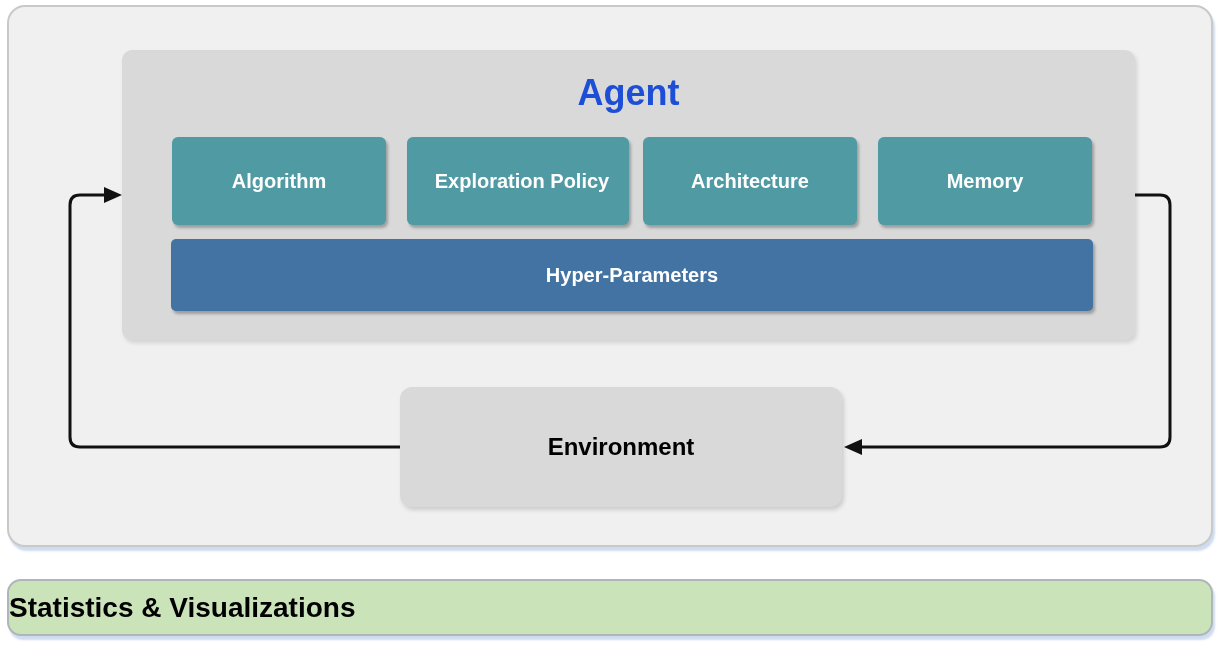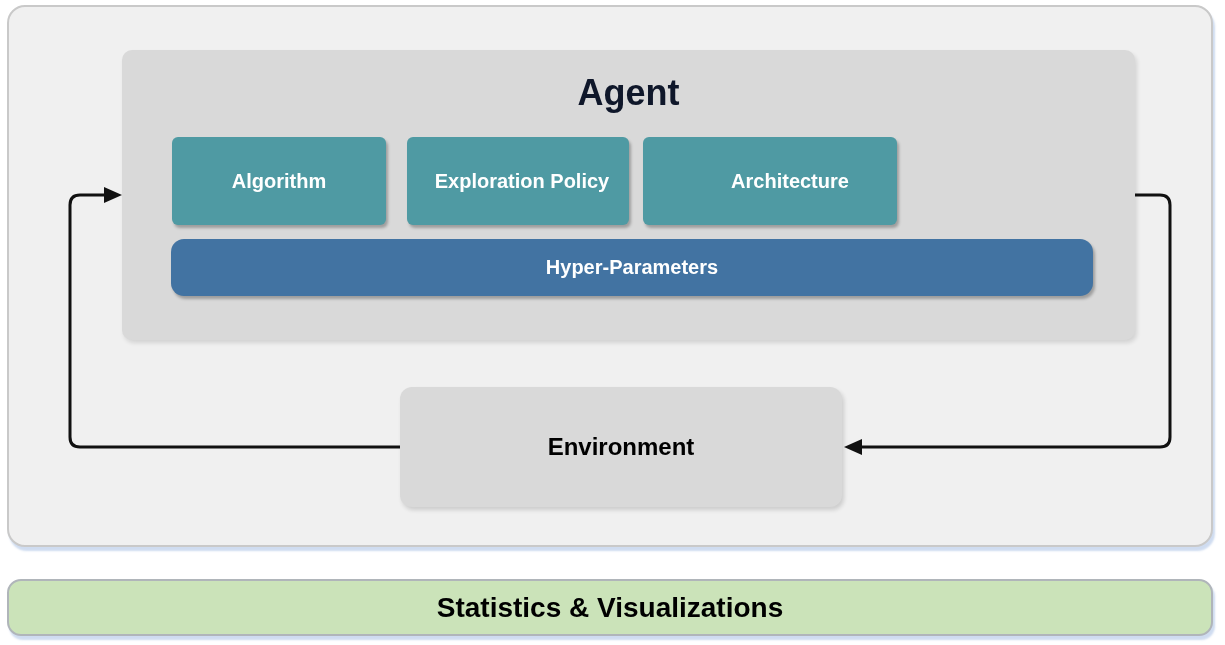--- a/index.html
+++ b/index.html
@@ -39,51 +39,51 @@
     box-shadow: 2px 3px 4px rgba(0, 0, 0, 0.12);
   }
   .agent-title {
     position: absolute;
     left: 0;
     top: 22px;
     width: 100%;
     text-align: center;
     font-size: 36px;
     font-weight: bold;
-    color: #0f172a;
+    color: #1d4ed8;
     letter-spacing: 0px;
   }
   .module-row-box {
     position: absolute;
     top: 87px;
     height: 88px;
     width: 214px;
     background: var(--module-teal, #4f9aa3);
     border-radius: 6px;
     box-shadow: 2px 3px 3px rgba(0, 0, 0, 0.28);
     display: flex;
     align-items: center;
     justify-content: center;
     color: #ffffff;
     font-size: 20px;
     font-weight: bold;
     text-align: center;
   }
   .module-0 { left: 50px; }
   .module-1 { left: 285px; padding-left: 8px; }
-  .module-2 { left: 521px; padding-left: 40px; }
+  .module-2 { left: 521px; }
   .module-3 { left: 756px; }
   .hyper-bar {
     position: absolute;
     left: 49px;
     top: 189px;
     width: 922px;
-    height: 57px;
+    height: 72px;
     background: var(--hyper-blue, #4273a2);
-    border-radius: 13px;
+    border-radius: 5px;
     box-shadow: 2px 3px 3px rgba(0, 0, 0, 0.28);
     display: flex;
     align-items: center;
     justify-content: center;
     color: #ffffff;
     font-size: 20px;
     font-weight: bold;
   }
   .env-box {
     position: absolute;
@@ -107,21 +107,21 @@
     top: 579px;
     width: 1206px;
     height: 57px;
     background: var(--stats-green, #cbe3b9);
     border: 2px solid var(--stats-border, #b0b5ba);
     border-radius: 14px;
     box-sizing: border-box;
     box-shadow: 2px 4px 2px rgba(199, 214, 237, 0.85);
     display: flex;
     align-items: center;
-    justify-content: center;
+    justify-content: flex-start;
     color: #000000;
     font-size: 28px;
     font-weight: bold;
   }
   .arrow-layer {
     position: absolute;
     left: 0;
     top: 0;
     width: 1225px;
     height: 645px;
@@ -134,20 +134,21 @@
 <div class="stage">
 
   <div class="outer-panel"></div>
 
   <div class="agent-box">
     <div class="agent-title">Agent</div>
 
     <div class="module-row-box module-0">Algorithm</div>
     <div class="module-row-box module-1">Exploration Policy</div>
     <div class="module-row-box module-2">Architecture</div>
+    <div class="module-row-box module-3">Memory</div>
 
     <div class="hyper-bar">Hyper-Parameters</div>
   </div>
 
   <div class="env-box">
     <span>Environment</span>
   </div>
 
   <svg class="arrow-layer" width="1225" height="645" viewBox="0 0 1225 645" xmlns="http://www.w3.org/2000/svg">
 

